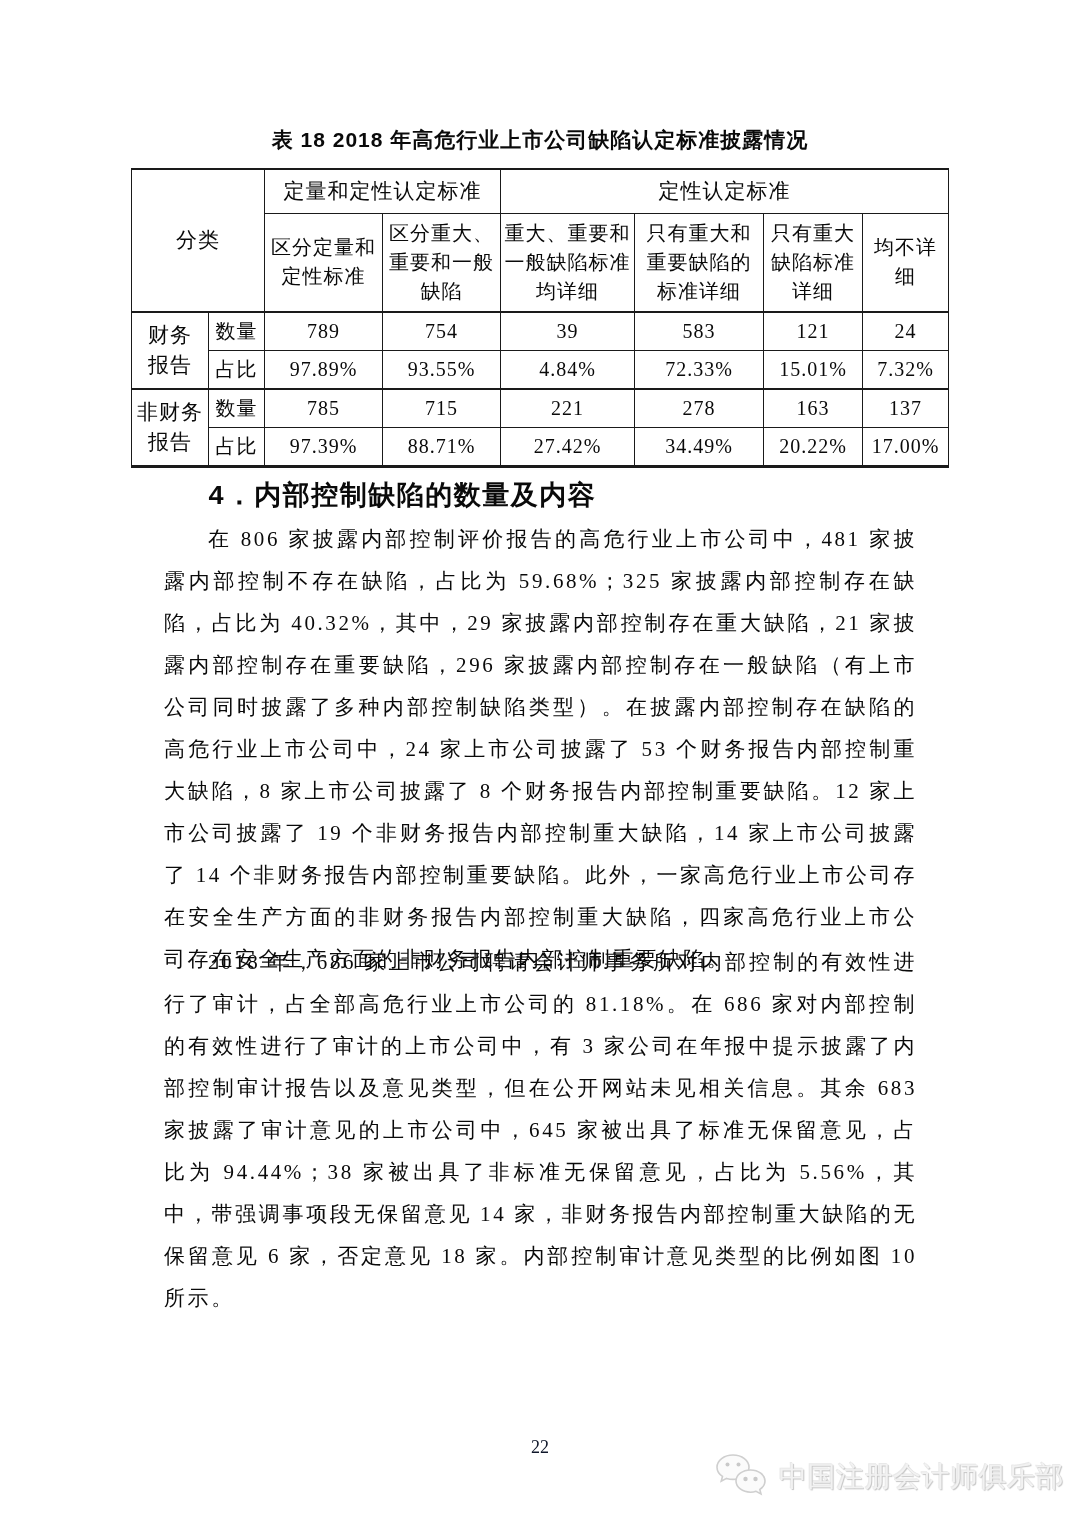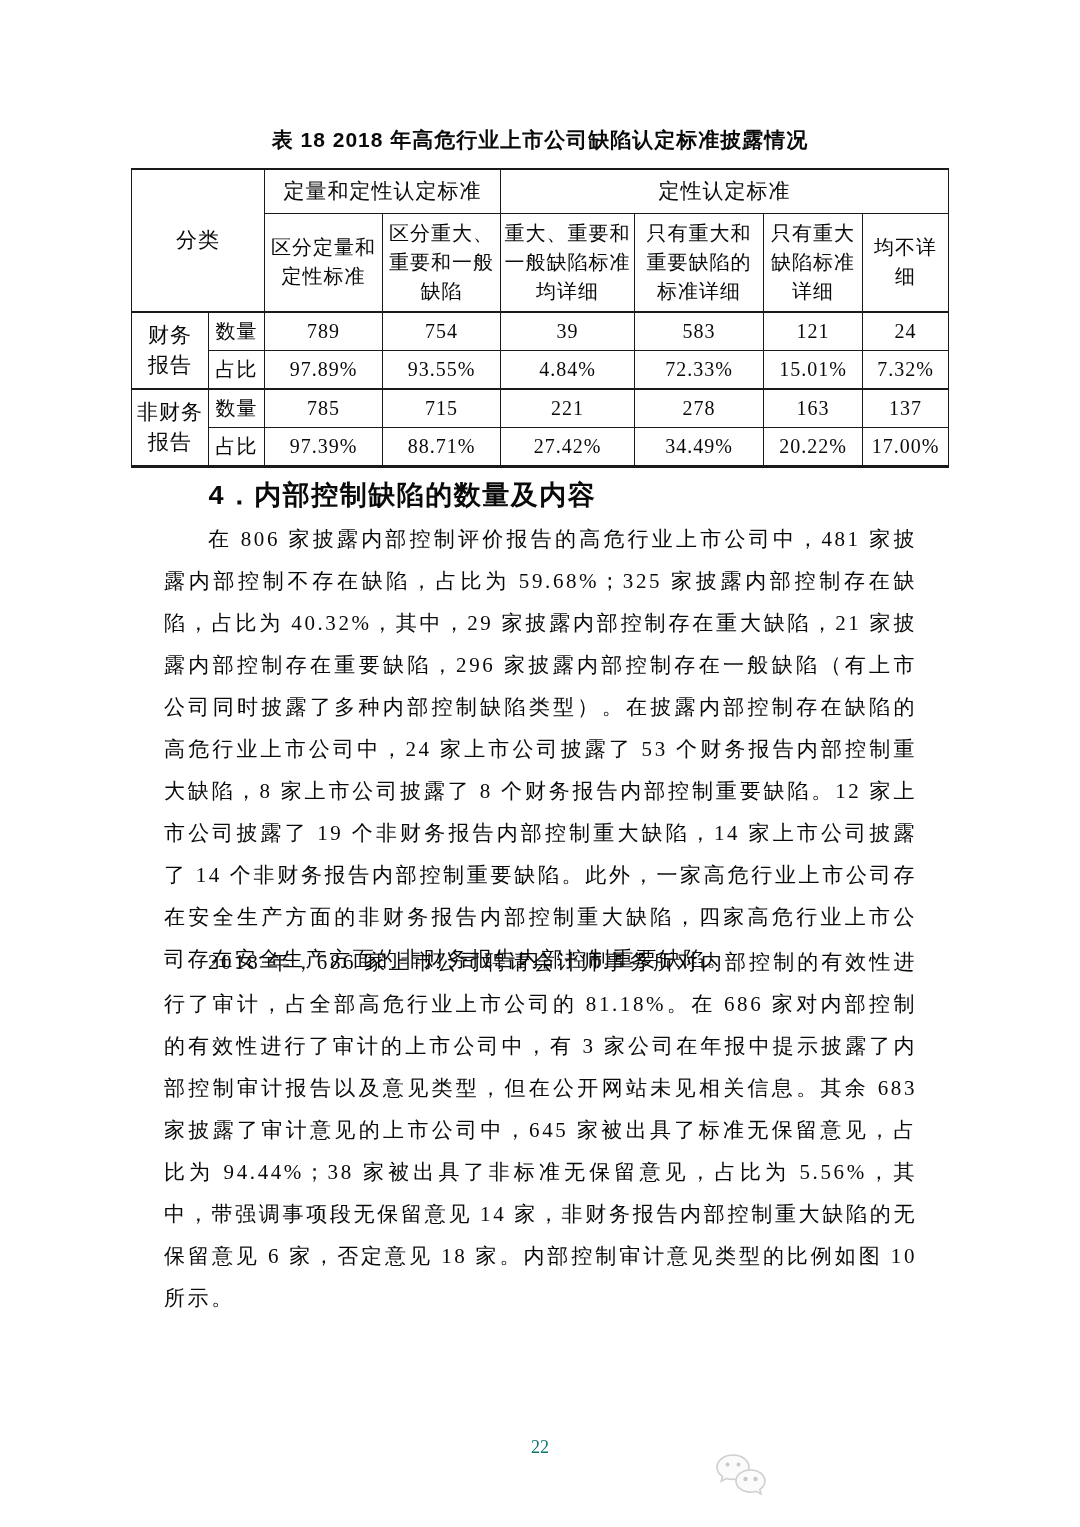--- a/index.html
+++ b/index.html
@@ -66,21 +66,21 @@
     font-size: 21px; line-height: 42px;
     letter-spacing: 2.6px;
     text-align: justify;
     text-indent: 44px;
     color: #0a0a0a;
   }
 
   
   .page-number {
     position: absolute; top: 1436px; left: 0; width: 1080px;
-    text-align: center; font-size: 18px; line-height: 22px; color: #0f766e;
+    text-align: center; font-size: 18px; line-height: 22px; color: #0f172a;
   }
   .watermark {
     position: absolute; top: 1452px; left: 712px;
     display: flex; align-items: center; gap: 9px;
   }
   .watermark-text {
     font-family: "Liberation Sans", "DejaVu Sans", sans-serif;
     font-size: 28px; letter-spacing: 0.5px;
     color: #f2f2f2;
     text-shadow: 1px 1px 1px #c4c4c4, -1px -1px 0 #e9e9e9, 0 0 1px #d6d6d6;
@@ -182,15 +182,16 @@
           <path d="M38.5 18 C30.5 18 24 22.9 24 29.1 C24 35.3 30.5 40.2 38.5 40.2 C40.4 40.2 42.3 39.9 44 39.3 L49 41.9 L47.8 37.5 C50.9 35.5 53 32.5 53 29.1 C53 22.9 46.5 18 38.5 18 Z"></path>
         </g>
         <g fill="#c9c9c9" stroke="none">
           <circle cx="15.5" cy="12.5" r="2"></circle>
           <circle cx="26.5" cy="12.5" r="2"></circle>
           <circle cx="33.5" cy="27" r="2.2"></circle>
           <circle cx="43.5" cy="27" r="2.2"></circle>
         </g>
       </svg>
     </span>
+    <span class="watermark-text">中国注册会计师俱乐部</span>
   </div>
 
 </div>
 
 </body></html>

